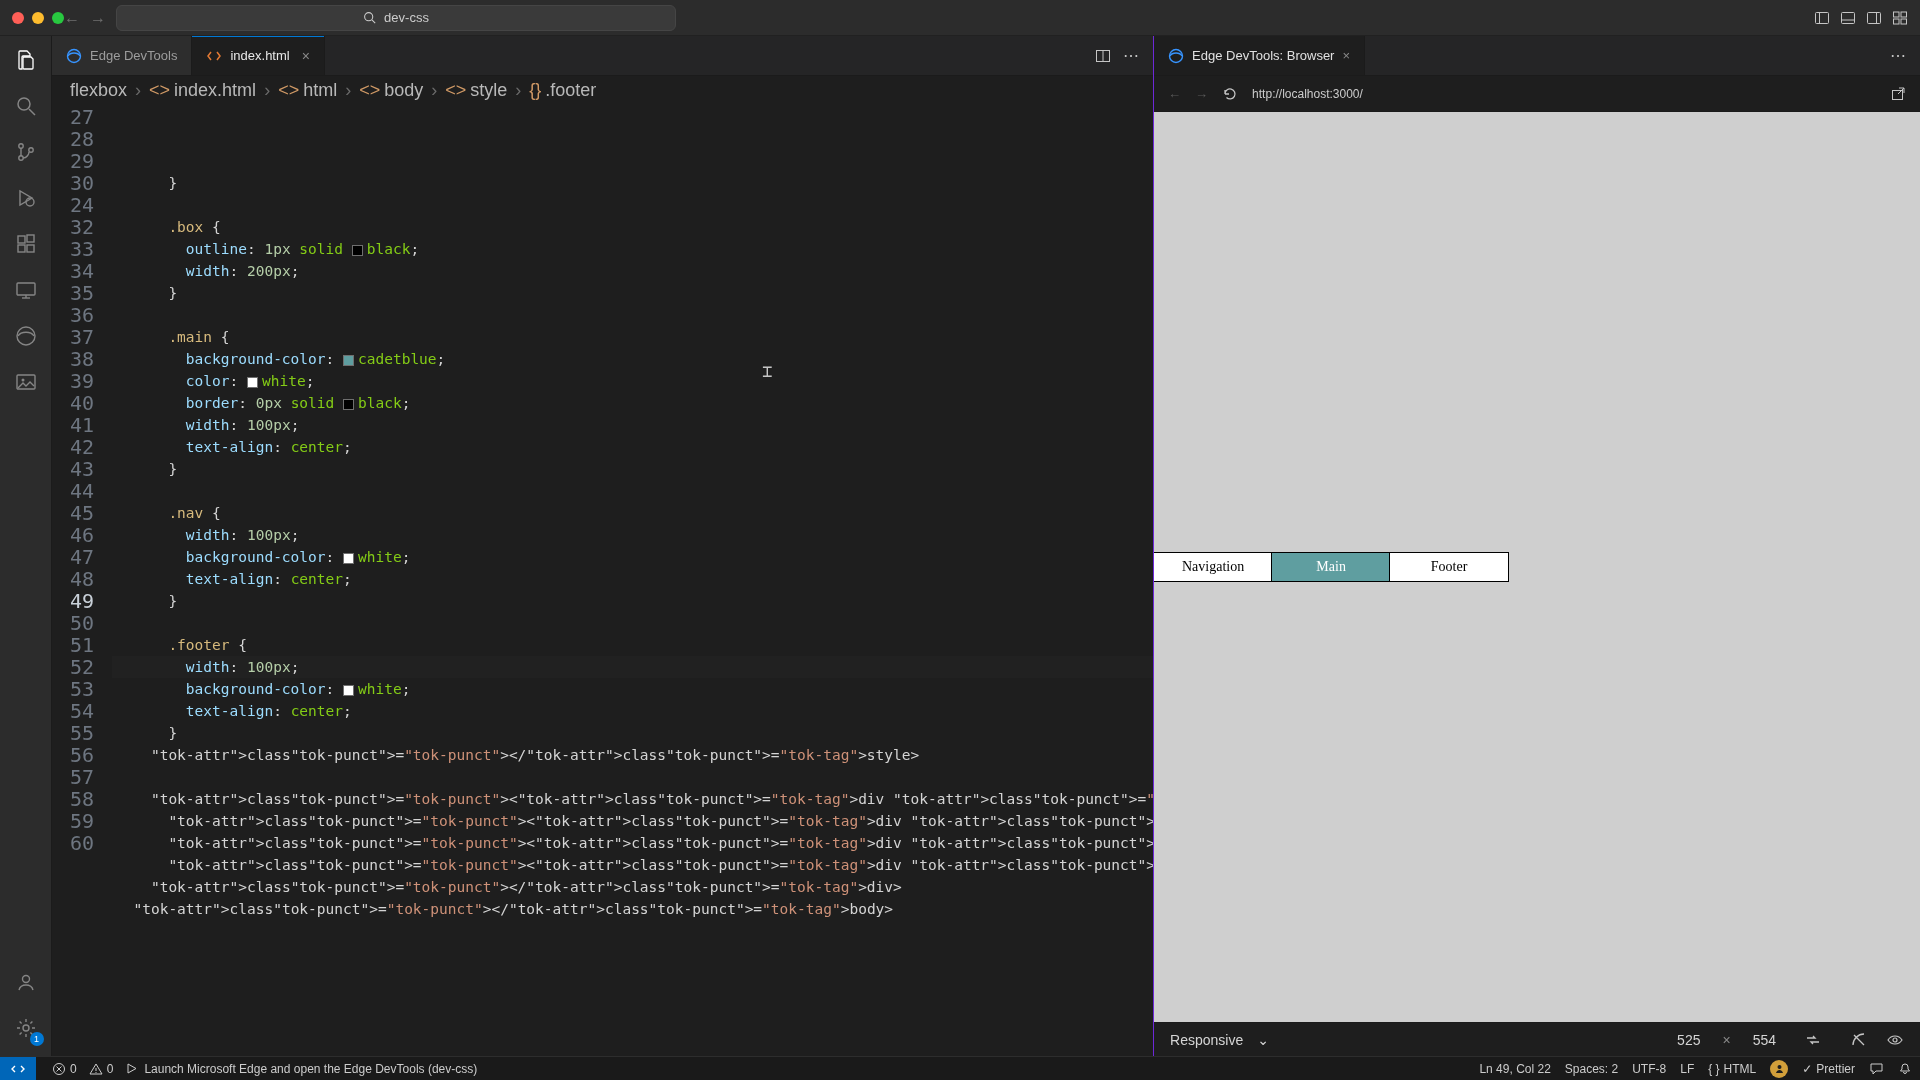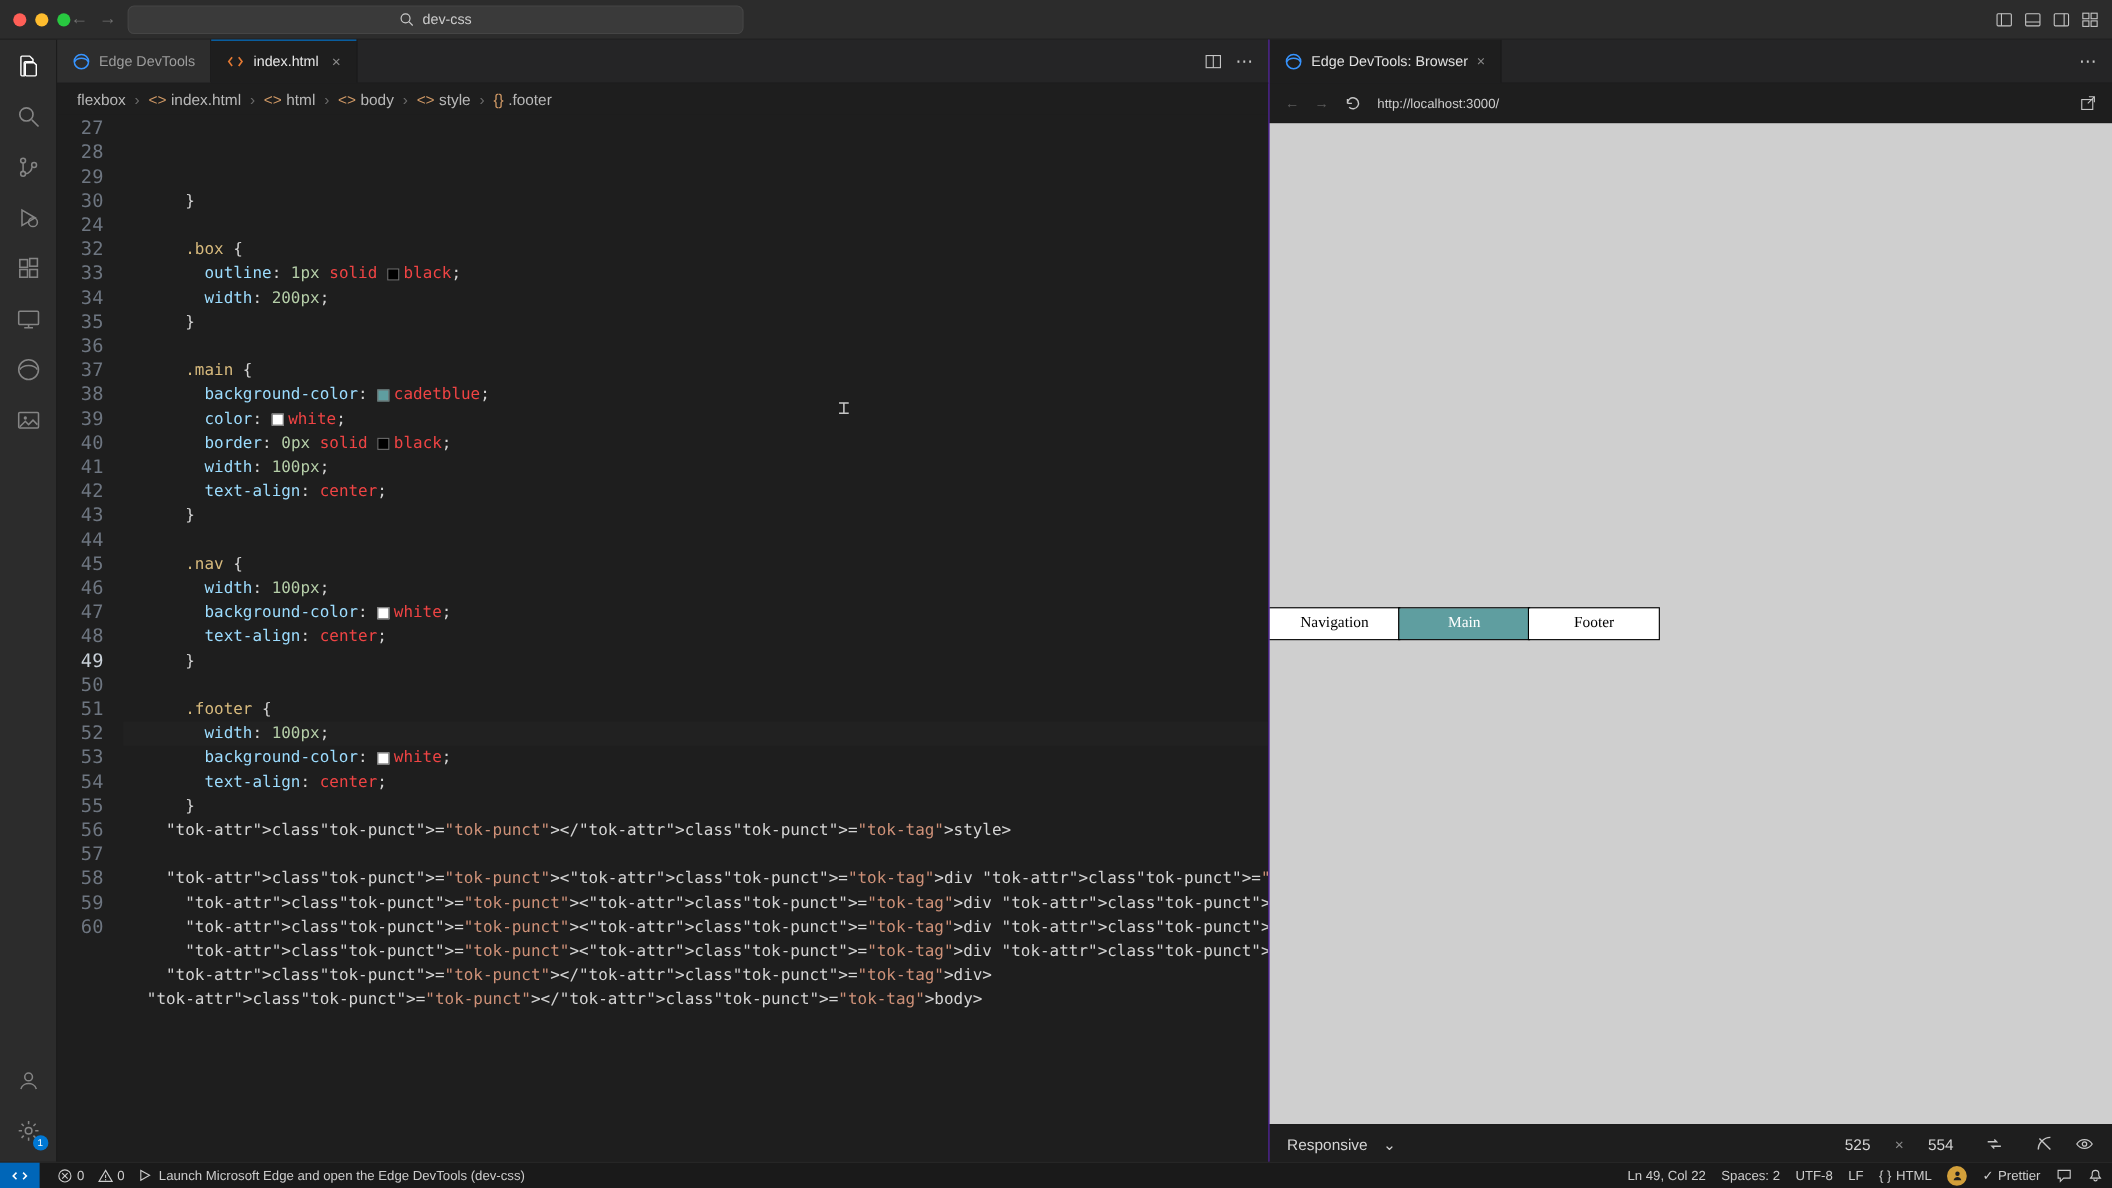--- a/index.html
+++ b/index.html
@@ -83,33 +83,33 @@
   }
   .tab.active::before{
     content:""; position:absolute; left:0; right:0; top:0; height:1px; background:#0078d4;
   }
   .tab .close { color:#8a8a8a; font-size:14px; margin-left:4px; }
   .tab-actions { margin-left:auto; display:flex; align-items:center; gap:12px; padding-right:12px; color:#c5c5c5; }
 
   
   .breadcrumbs {
     height:28px; display:flex; align-items:center; gap:4px;
-    padding-left:18px; color:#b8b8b8; font-size:14px;
+    padding-left:18px; color:#b8b8b8; font-size:18px;
     background:#1e1e1e;
   }
   .breadcrumbs .sep { color:#6a6a6a; margin:0 4px; }
   .breadcrumbs .bc-icon-brackets { color:#d19a66; }
   .breadcrumbs .bc-icon-hash { color:#d19a66; }
 
   
   .editor-body { flex:1; display:flex; overflow:hidden; background:#1e1e1e; position:relative; }
   .gutter {
     width: 60px; text-align:right; padding-right:18px;
     color:#6e7681; font-family: "SF Mono", Menlo, Consolas, monospace;
-    font-size:17px; line-height:22px; padding-top:2px;
+    font-size:20px; line-height:22px; padding-top:2px;
     user-select:none;
     border-right: none;
   }
   .gutter .ln.current{ color:#c9d1d9; }
   .code {
     flex:1; font-family:"SF Mono", Menlo, Consolas, monospace;
     font-size:14.5px; line-height:22px; padding-top:2px;
     white-space:pre; color:#d4d4d4;
     min-width:0; overflow:hidden;
     position:relative;
@@ -122,21 +122,21 @@
     left: 650px;
     color:#c5c5c5;
     font-size:17px;
     pointer-events:none;
   }
 
   
   .tok-punct { color:#d4d4d4; }
   .tok-selector { color:#d7ba7d; }
   .tok-prop { color:#9cdcfe; }
-  .tok-val { color:#ef4444; }
+  .tok-val { color:#84cc16; }
   .tok-num { color:#b5cea8; }
   .tok-str { color:#ce9178; }
   .swatch { display:inline-block; width:11px; height:11px; border:1px solid #6f6f6f; margin-right:4px; vertical-align:middle; }
   .swatch.black { background:#000; }
   .swatch.white { background:#fff; }
   .swatch.cadetblue { background:#5f9ea0; }
 
   
   .browser-panel { flex:1; display:flex; flex-direction:column; background:#1e1e1e; }
   .browser-tabs { height:40px; background:#252526; display:flex; align-items:stretch; border-bottom:1px solid #1b1b1b; }

